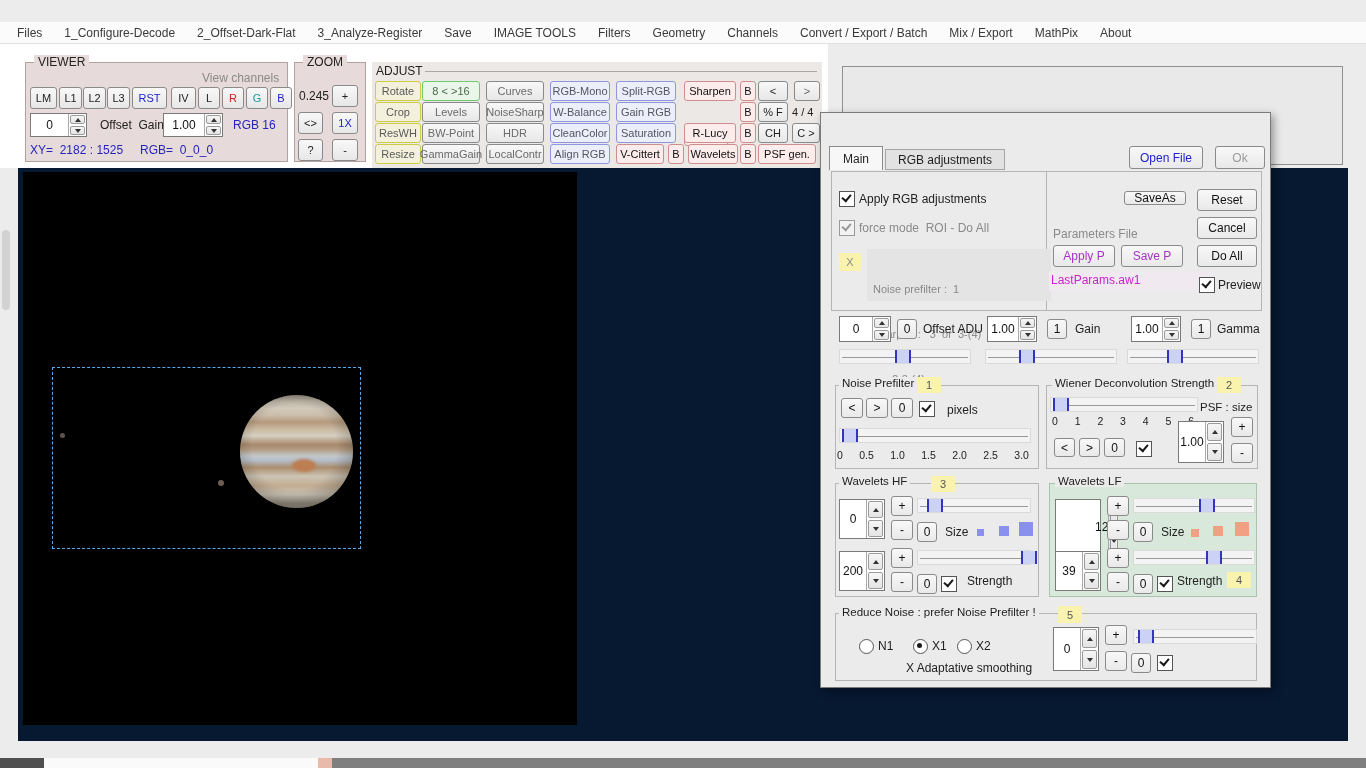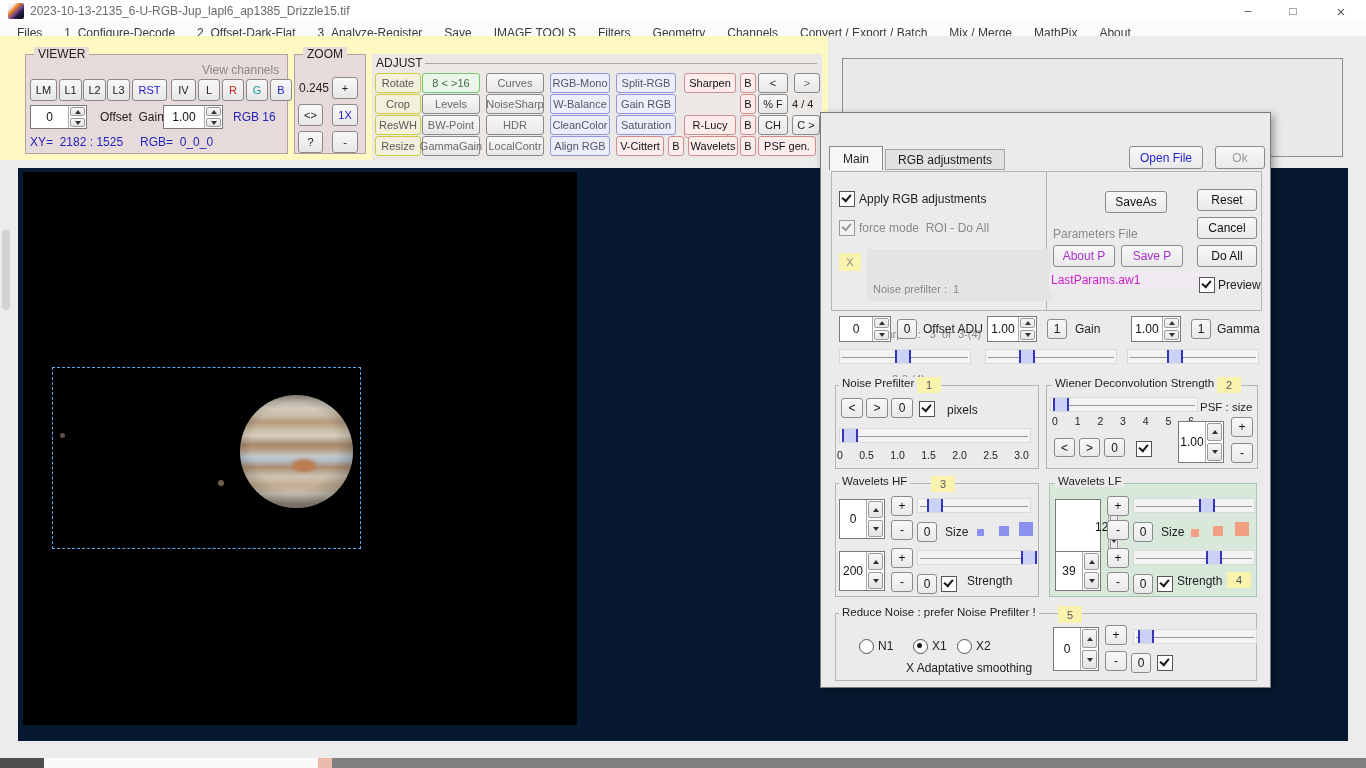--- a/index.html
+++ b/index.html
@@ -6,21 +6,21 @@
   #app{position:relative;width:1366px;height:768px;overflow:hidden;background:#ececec;font-size:12px;color:#222;}
   .abs{position:absolute;box-sizing:border-box;}
   
   .titlebar{left:0;top:0;width:1366px;height:22px;background:#ffffff;}
   .appicon{left:8px;top:3px;width:16px;height:16px;background:linear-gradient(135deg,#f7f7f7 0%,#f0f0f0 22%,#e87f20 38%,#7a4a8a 55%,#241a3e 70%,#120c22 100%);border-radius:2px;}
   .titletext{left:30px;top:4px;color:#6a6a6a;font-size:12px;white-space:pre;}
   .wbtn{top:2px;width:30px;height:18px;display:flex;align-items:center;justify-content:center;color:#555;font-size:12px;}
   .menubar{left:0;top:22px;width:1366px;height:22px;background:#fbfbfb;border-bottom:1px solid #e0e0e0;display:flex;align-items:center;padding-left:6px;box-sizing:border-box;}
   .menuitem{padding:0 11px;color:#3a3a3a;font-size:12px;white-space:nowrap;}
   
-  .toolbar{left:0;top:36px;width:1366px;height:124px;background:#fef9c3;}
+  .toolbar{left:0;top:44px;width:1366px;height:124px;background:#ffffff;}
   .gb{border:1px solid #b3a0a0;}
   .gb-label{position:absolute;top:-8px;left:8px;padding:0 4px;font-size:12px;color:#222;background:#e7dada;white-space:nowrap;}
   .panel-viewer,.panel-zoom{background:#e7dada;}
   .btn{position:absolute;display:flex;align-items:center;justify-content:center;background:linear-gradient(#f8f8f8,#e7e7e7);border:1px solid #8a8a8a;border-radius:3px;font-size:11px;color:#222;box-sizing:border-box;white-space:nowrap;}
   .btn.y{border-color:#cdcd45;background:#f3f0dc;color:#5a5a5a;}
   .btn.g{border-color:#6ecb6e;background:#eaf6ea;color:#4a6a4a;}
   .btn.bl{border-color:#8f96dd;background:#eceef9;color:#556;}
   .btn.pk{border-color:#cf8d8d;background:#fcecec;color:#111;}
   .btn.gry{color:#6a6a6a;}
   .blue{color:#2222cc !important;}
@@ -72,40 +72,33 @@
   .scale{position:absolute;display:flex;justify-content:space-between;font-size:10.5px;color:#222;}
   .sq{position:absolute;}
   .greenbox{background:#d8e9dc;}
   .tick-label{white-space:pre;}
 </style>
 </head>
 <body>
 
 <div id="app">
 
-  <div class="abs titlebar">
-    <div class="abs appicon"></div>
-    <div class="abs titletext">2023-10-13-2135_6-U-RGB-Jup_lapl6_ap1385_Drizzle15.tif</div>
-    <div class="abs wbtn" style="left:1233px;">–</div>
-    <div class="abs wbtn" style="left:1278px;">□</div>
-    <div class="abs wbtn" style="left:1326px;font-size:15px;">×</div>
-  </div>
 
   <div class="abs menubar">
     <span class="menuitem">Files</span>
     <span class="menuitem">1_Configure-Decode</span>
     <span class="menuitem">2_Offset-Dark-Flat</span>
     <span class="menuitem">3_Analyze-Register</span>
     <span class="menuitem">Save</span>
     <span class="menuitem">IMAGE TOOLS</span>
     <span class="menuitem">Filters</span>
     <span class="menuitem">Geometry</span>
     <span class="menuitem">Channels</span>
     <span class="menuitem">Convert / Export / Batch</span>
-    <span class="menuitem">Mix / Merge</span>
+    <span class="menuitem">Mix / Export</span>
     <span class="menuitem">MathPix</span>
     <span class="menuitem">About</span>
   </div>
 
   <div class="abs toolbar">
 
     <div class="abs gb panel-viewer" style="left:25px;top:18px;width:263px;height:100px;">
       <span class="gb-label">VIEWER</span>
     </div>
     <div class="btn" style="left:30px;top:43px;width:27px;height:22px;text-align:center;">LM</div>
@@ -238,25 +231,25 @@
     <span class="lbl" style="left:38px;top:79px;">Apply RGB adjustments</span>
     <span class="cb on dis" style="left:18px;top:107px;"></span>
     <span class="lbl gray" style="left:38px;top:108px;">force mode  ROI - Do All</span>
     <span class="badge" style="left:18px;top:140px;width:22px;height:18px;color:#8a8a8a;">X</span>
     <div class="hintbox" style="left:46px;top:136px;width:172px;height:46px;">
       <span style="display:block;">Noise prefilter :  1</span>
       <span style="display:block;">Sharpen :   3  or  3-(4)  or  2-(4)</span>
       <span style="display:block;"> or  2-3-(4)</span>
     </div>
 
-    <div class="dbtn" style="left:284px;top:78px;width:62px;height:22px;">SaveAs</div>
+    <div class="dbtn" style="left:303px;top:78px;width:62px;height:14px;">SaveAs</div>
     <div class="dbtn" style="left:376px;top:76px;width:60px;height:22px;">Reset</div>
     <div class="dbtn" style="left:376px;top:104px;width:60px;height:22px;">Cancel</div>
     <span class="lbl gray" style="left:232px;top:114px;">Parameters File</span>
-    <div class="dbtn purple" style="left:232px;top:132px;width:62px;height:22px;">About P</div>
+    <div class="dbtn purple" style="left:232px;top:132px;width:62px;height:22px;">Apply P</div>
     <div class="dbtn purple" style="left:300px;top:132px;width:62px;height:22px;">Save P</div>
     <div class="dbtn" style="left:376px;top:132px;width:60px;height:22px;">Do All</div>
     <div class="abs" style="left:228px;top:158px;width:162px;height:20px;background:#f0eaf0;">
       <span class="lbl magenta" style="left:2px;top:2px;">LastParams.aw1</span>
     </div>
     <span class="cb on" style="left:378px;top:164px;"></span>
     <span class="lbl" style="left:397px;top:165px;">Preview</span>
 
     <div class="spin" style="left:18px;top:203px;width:52px;height:26px;">
       <span class="sv">0</span>

